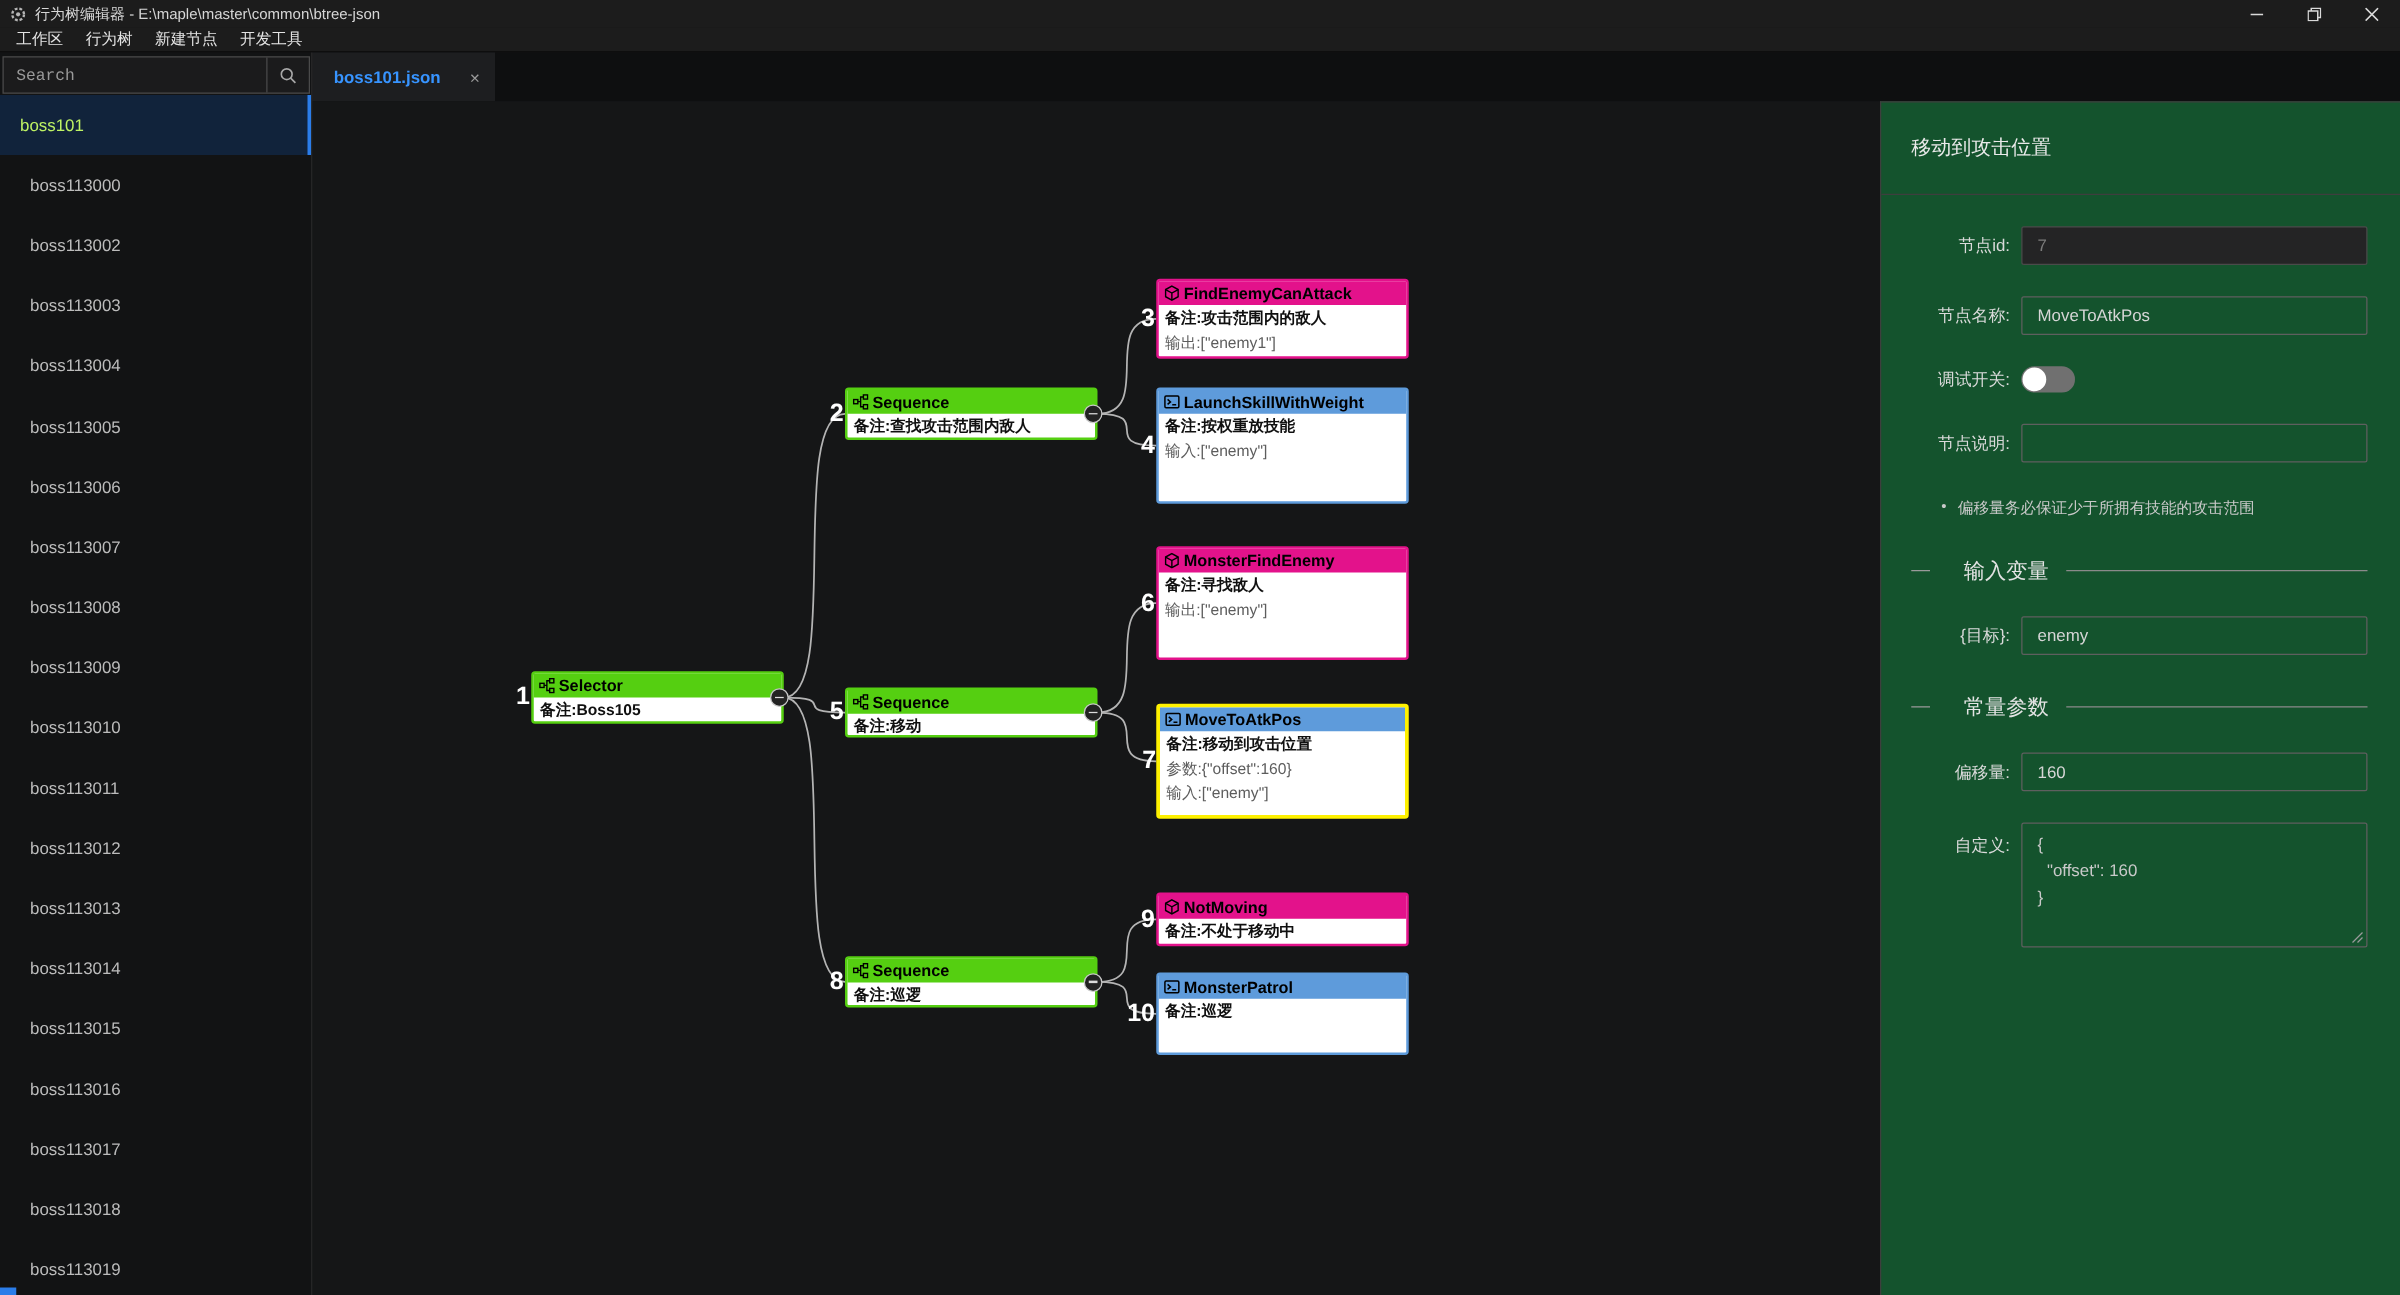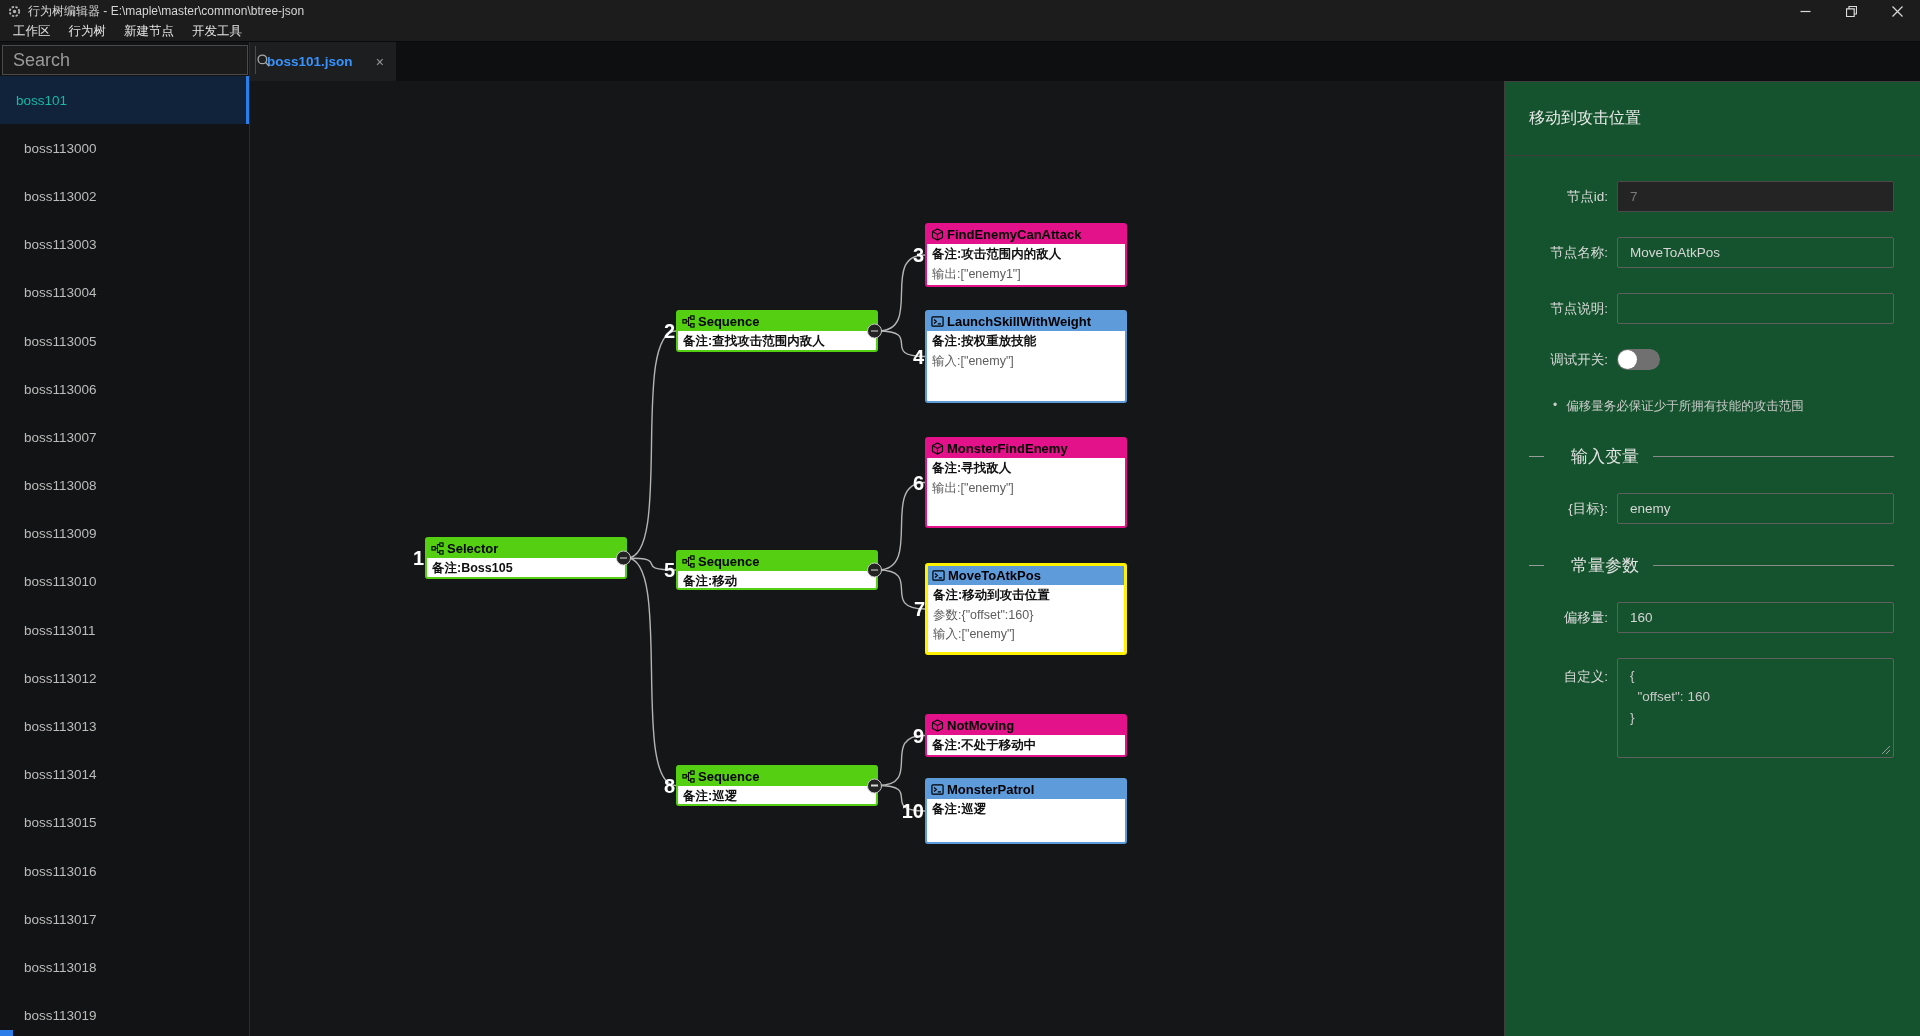--- a/index.html
+++ b/index.html
@@ -21,27 +21,27 @@
 
   
   .content { flex:1; display:flex; min-height:0; }
 
   
   .sidebar { width:250px; flex:none; background:#121314; border-right:1px solid #2c2c2c;
              display:flex; flex-direction:column; position:relative; }
   .searchwrap { margin:3px 0 0 2px; width:246px; height:30px; border:1px solid #4a4a4a;
                 background:#1b1b1c; display:flex; align-items:stretch; }
   .searchwrap input { flex:1; background:transparent; border:none; outline:none; color:#d0d0d0;
-                      font-size:18px; padding:0 10px; font-family:Liberation Sans, sans-serif; }
+                      font-size:13px; padding:0 10px; font-family:Liberation Mono, monospace; }
   .searchwrap input::placeholder { color:#9a9a9a; }
   .searchbtn { width:34px; border-left:1px solid #4a4a4a; display:flex; align-items:center; justify-content:center; }
   .bosslist { flex:1; overflow:hidden; margin-top:1px; }
   .bitem { height:48.2px; display:flex; align-items:center; padding-left:24px; font-size:13.5px;
            color:#bcbcbc; cursor:pointer; }
-  .bitem.sel { background:#11233b; color:#14b8a6; position:relative;padding-left:16px; }
+  .bitem.sel { background:#11233b; color:#bef264; position:relative;padding-left:16px; }
   .bitem.sel::after { content:''; position:absolute; right:0; top:0; bottom:0; width:3px; background:var(--accent); }
   .corner { position:absolute; left:0; bottom:0; width:13px; height:6px; background:var(--accent); }
 
   
   .maincol { flex:1; display:flex; flex-direction:column; min-width:0; }
   .tabbar { height:39px; background:#0e0f10; display:flex; flex:none; }
   .tab { width:146px; background:#1d1e20; display:flex; align-items:center; padding:0 12px 0 17px; }
   .tab .lbl { color:var(--tabblue); font-size:13.5px; font-weight:600; }
   .tabx { color:#9a9a9a; font-size:14px; margin-left:auto; cursor:pointer; }
   .row2 { flex:1; display:flex; min-height:0; }
@@ -384,28 +384,28 @@
           <div class="insp-body">
             <div class="frow">
               <label>节点id:</label>
               <input class="tinput" disabled="" value="7" style="">
             </div>
             <div class="frow">
               <label>节点名称:</label>
               <input class="tinput" value="MoveToAtkPos" style="">
             </div>
             <div class="frow">
-              <label>节点说明:</label>
-              <input class="tinput" value="" style="">
-            </div>
-            <div class="frow">
               <label>调试开关:</label>
               <div class="toggle">
                   <div class="knob"></div>
                 </div>
+            </div>
+            <div class="frow">
+              <label>节点说明:</label>
+              <input class="tinput" value="" style="">
             </div>
             <div class="note">
               <span class="blt">•</span>
               <span>偏移量务必保证少于所拥有技能的攻击范围</span>
             </div>
             <div class="section">
               <span class="sdash"></span>
               <span class="stitle">输入变量</span>
               <span class="sline"></span>
             </div>

